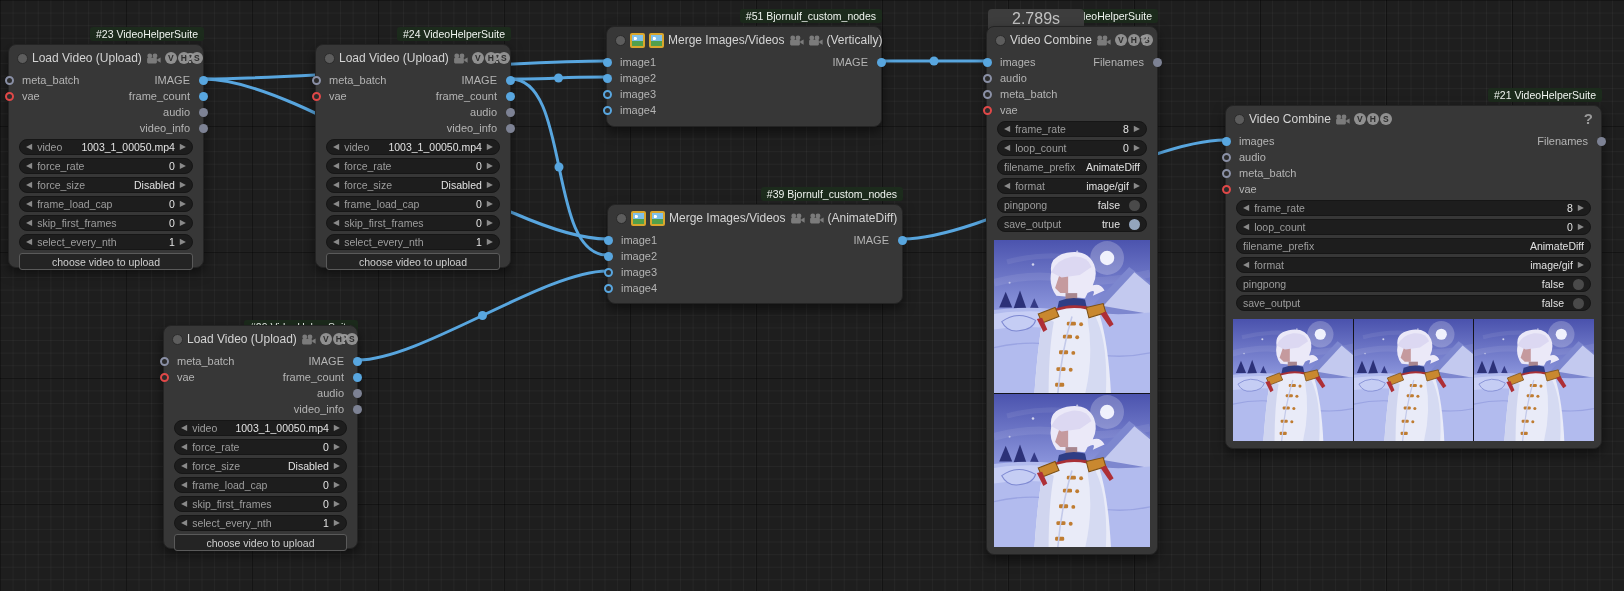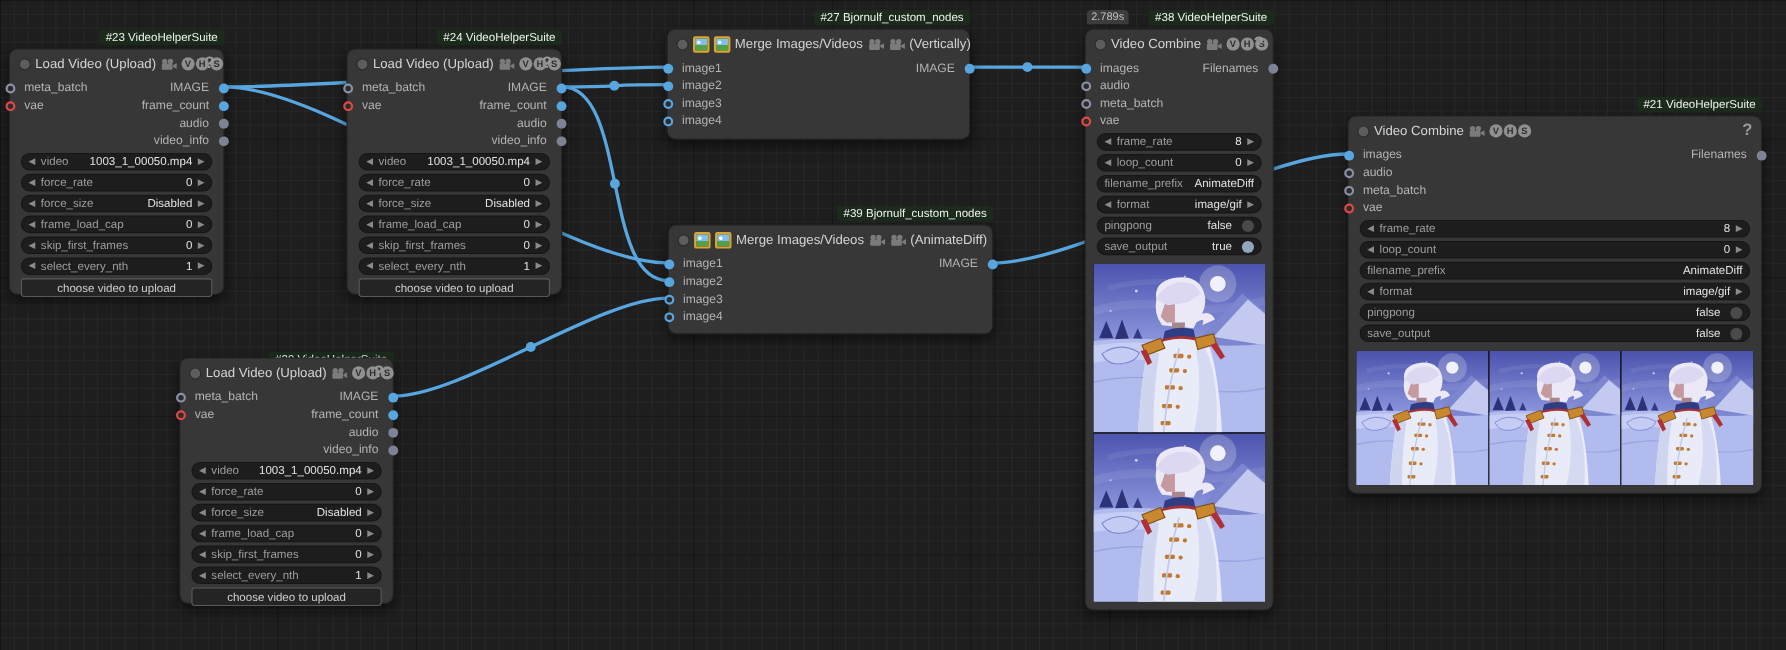--- a/index.html
+++ b/index.html
@@ -30,22 +30,22 @@
   .widget{position:absolute;left:10px;right:10px;height:16px;border-radius:8px;background:#1d1d1d;
     border:1px solid #161616;display:flex;align-items:center;gap:5px;padding:0 6px;font-size:10.5px;
     color:#9d9d9d;box-sizing:border-box;white-space:nowrap;}
   .warr{color:#8a8a8a;font-size:8px;line-height:16px;flex:none;}
   .wval{margin-left:auto;color:#e2e2e2;}
   .wtog{width:11px;height:11px;border-radius:50%;flex:none;margin-left:4px;}
   .wbtn{justify-content:center;background:#242424;border:1px solid #5a5a5a;border-radius:3px;
     color:#cfcfcf;font-size:10.5px;height:17px;}
   .badge{position:absolute;z-index:2;background:#1c2b1c;color:#f0f4f0;font-size:10.5px;
     padding:1px 6px;border-radius:3px;white-space:nowrap;}
-  .timing{position:absolute;z-index:2;background:#3d3d3d;color:#c2c2c2;font-size:10px;
-    padding:1px 4px;border-radius:4px 4px 0 0;}
+  .timing{position:absolute;z-index:2;background:#3d3d3d;color:#c2c2c2;font-size:16px;
+    padding:1px 24px;border-radius:4px 4px 0 0;}
   .preview{position:absolute;left:7px;right:7px;bottom:7px;display:flex;background:#14141c;
     overflow:hidden;gap:1px;}
   .preview .panel{flex:1;overflow:hidden;}
   .preview svg{display:block;width:100%;height:100%;}
 </style>
 </head>
 <body>
 
 <div id="canvas">
 
@@ -329,21 +329,21 @@
       <div class="widget" style="top: 189px;">
         <span class="warr">◀</span>
         <span>select_every_nth</span>
         <span class="wval">1</span>
         <span class="warr">▶</span>
       </div>
       <div class="widget wbtn" style="top: 208px;">
         <span>choose video to upload</span>
       </div>
     </div>
-    <div class="badge" style="top: 9px; right: 742px;">#27 Bjornulf_custom_nodes</div>
+    <div class="badge" style="top: 9px; right: 742px;">#51 Bjornulf_custom_nodes</div>
     <div class="node" style="left: 606px; top: 26px; width: 276px; height: 101px;">
       <div class="ntitle">
         <span class="cdot"></span>
         <span class="picic"></span>
         <span class="picic"></span>
         <span>Merge Images/Videos</span>
         <svg viewBox="0 0 20 14" width="15" height="11" class="camic">
           <g fill="#8d8d8d">
             <circle cx="5" cy="3.5" r="3.2"></circle>
             <circle cx="12" cy="3.5" r="3.2"></circle>

